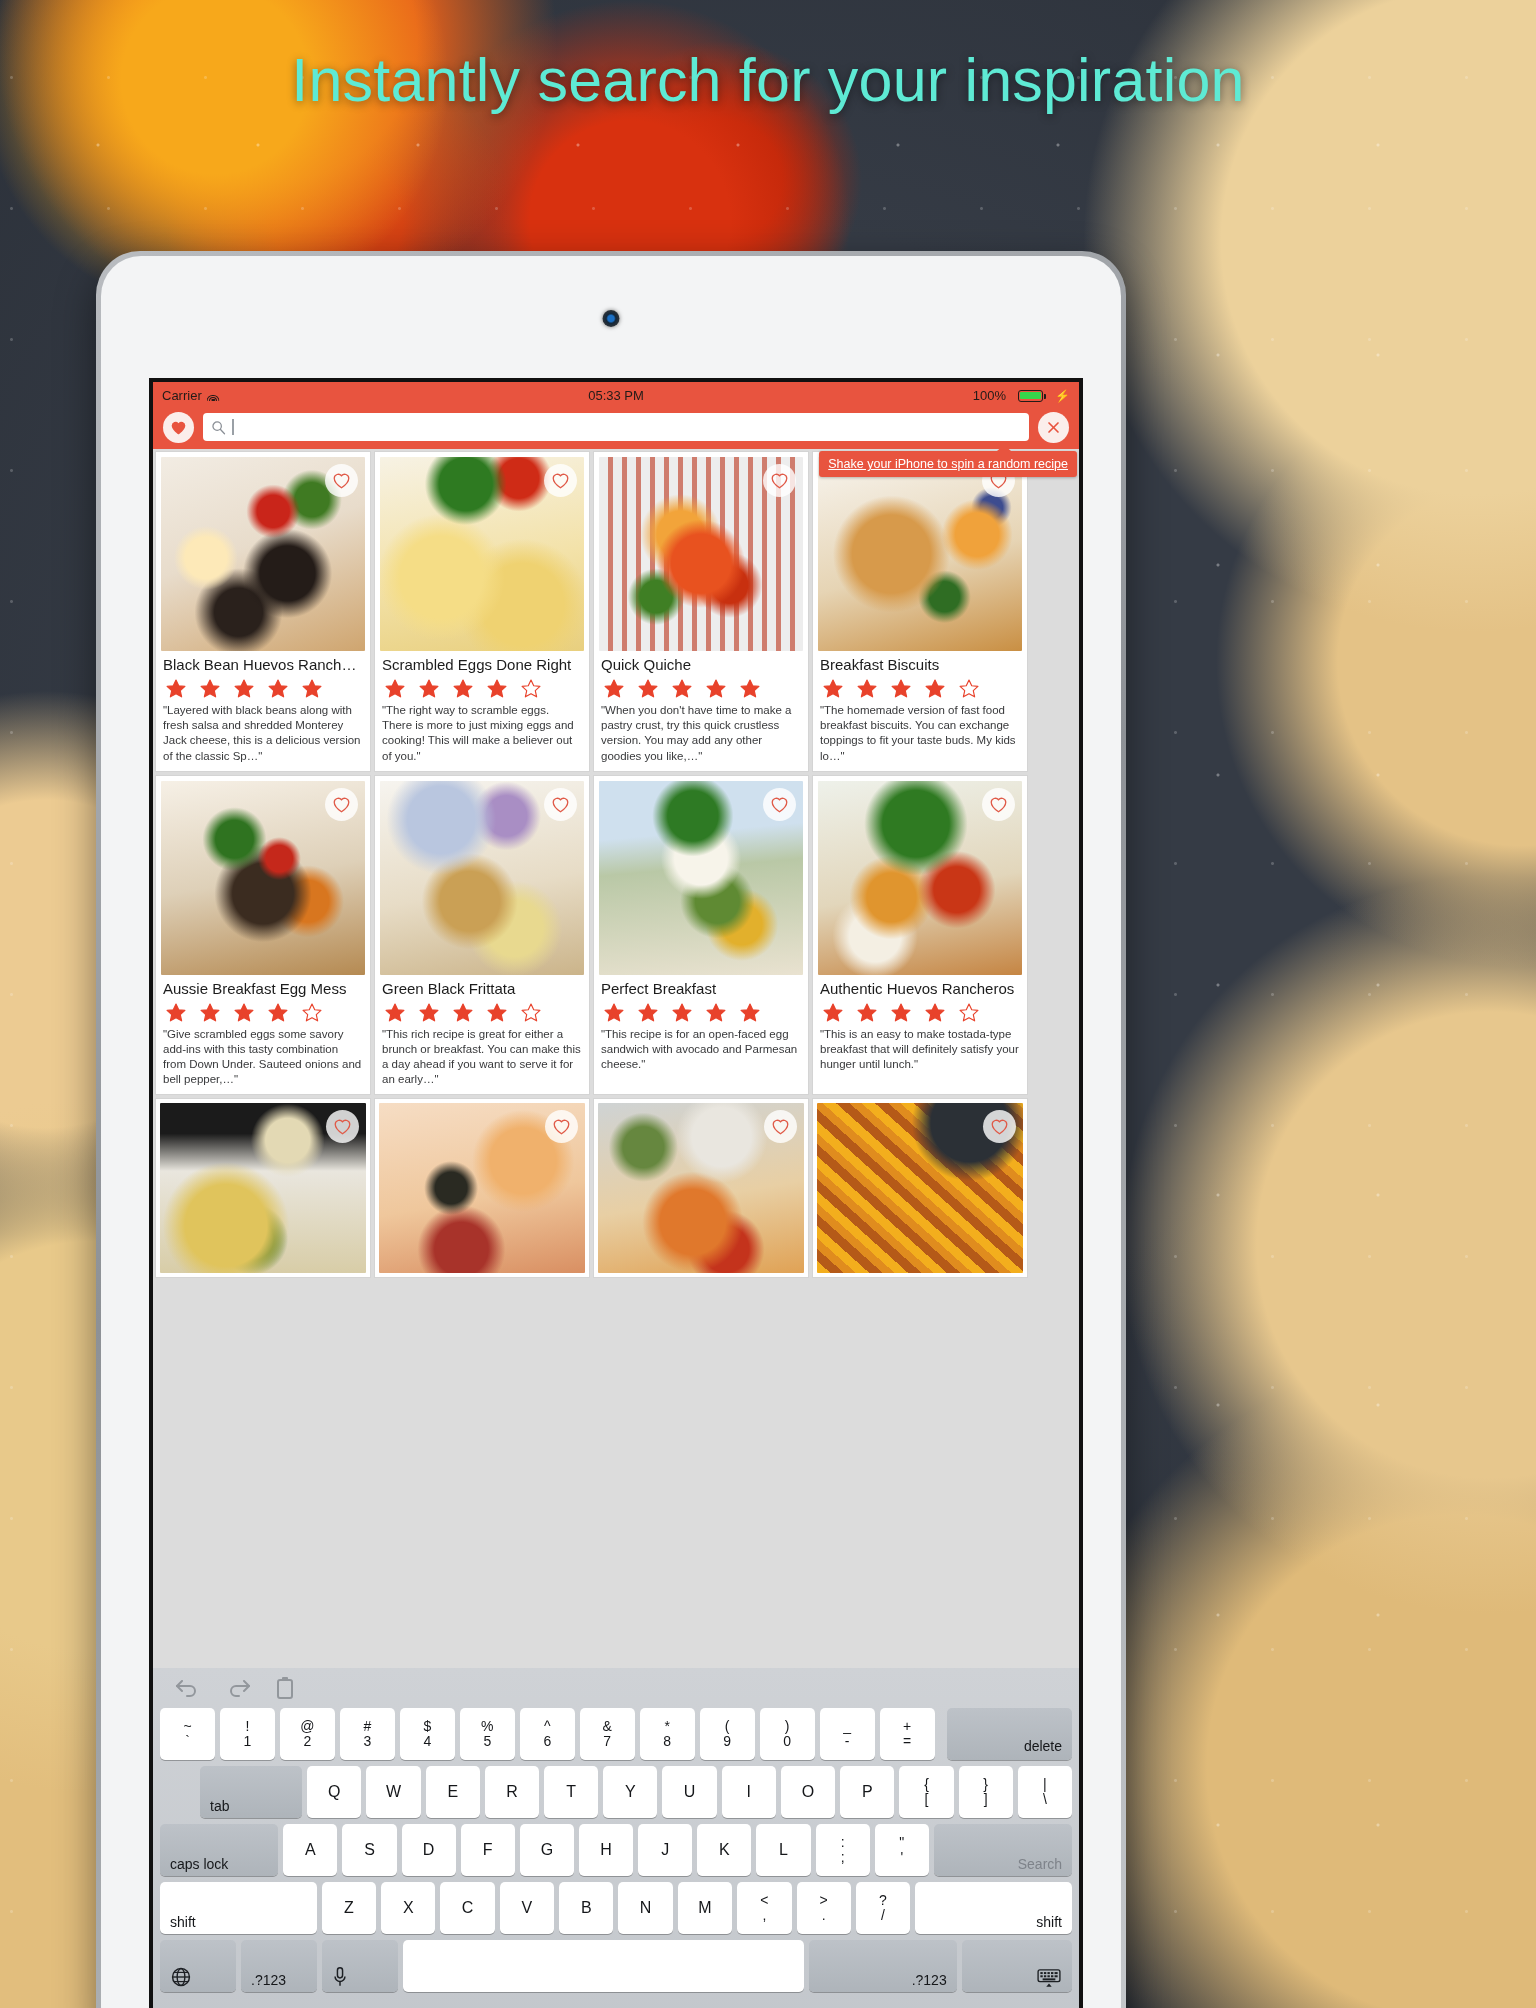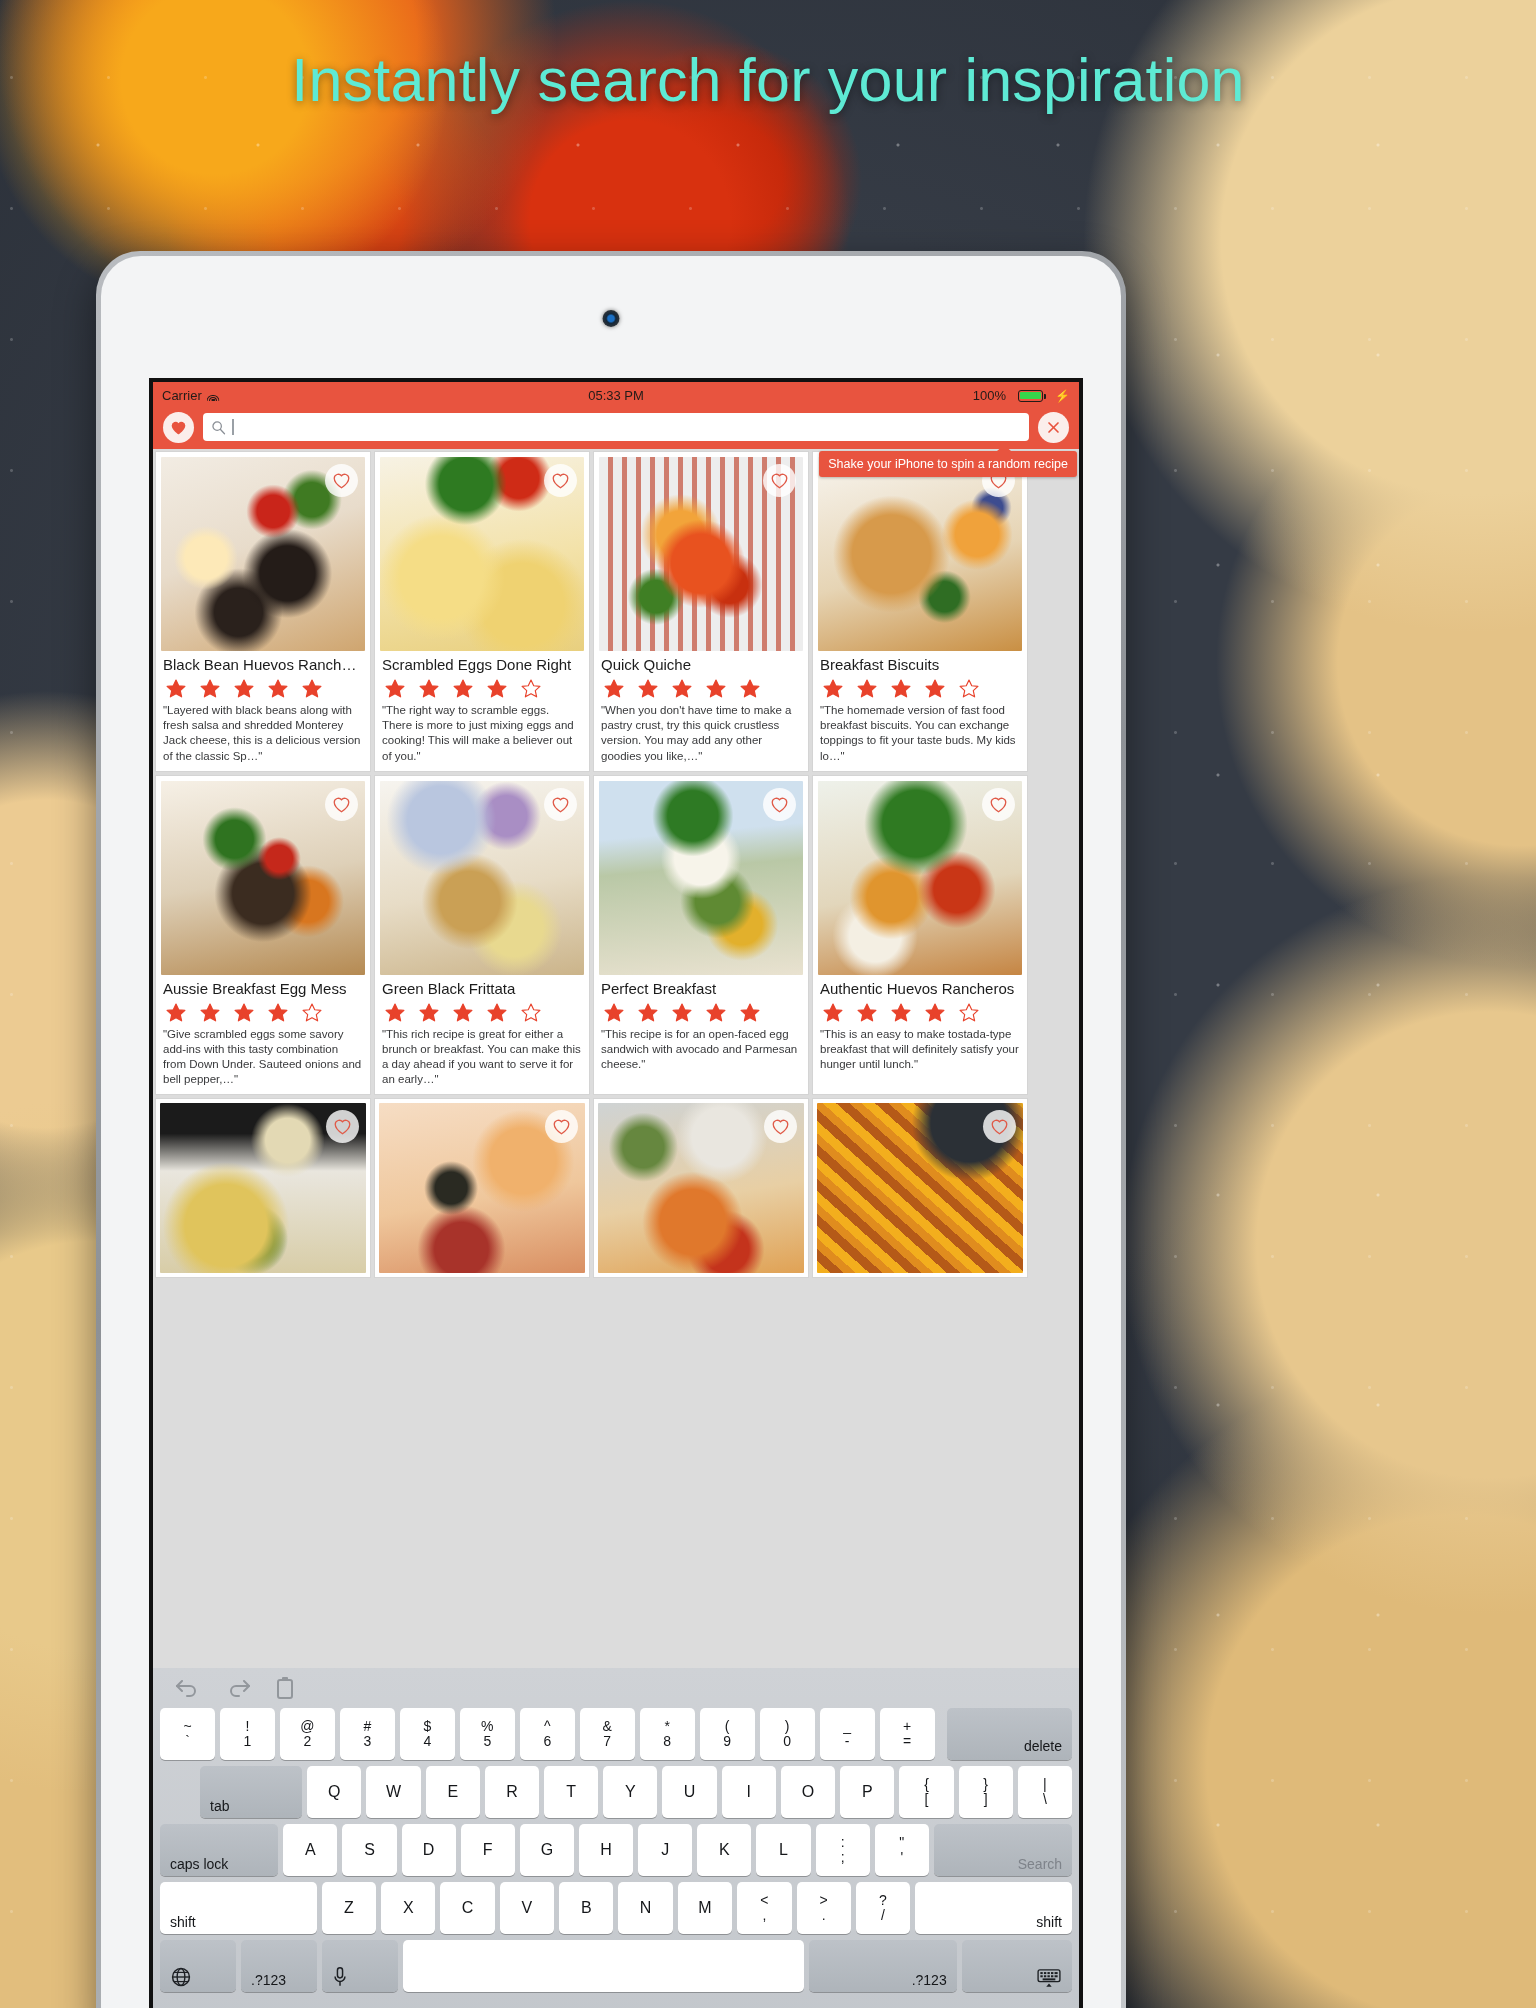--- a/index.html
+++ b/index.html
@@ -178,20 +178,21 @@
   .desc { font-size:11.5px; line-height:1.32; color:#38393b; }
 
   
   #tooltip {
     position:absolute; z-index:30;
     right:2px; top:2px;
     background:#e8543f; color:#fff;
     font-size:12.5px; padding:6px 9px;
     border-radius:3px; white-space:nowrap;
     box-shadow:0 1px 3px rgba(0,0,0,.25);
+    text-decoration:underline;
   }
   #tooltip::after{
     content:""; position:absolute; top:-6px; right:66px;
     border-left:7px solid transparent; border-right:7px solid transparent;
     border-bottom:6px solid #e8543f;
   }
 
   
   #keyboard {
     position:absolute; left:0; right:0; bottom:0;

